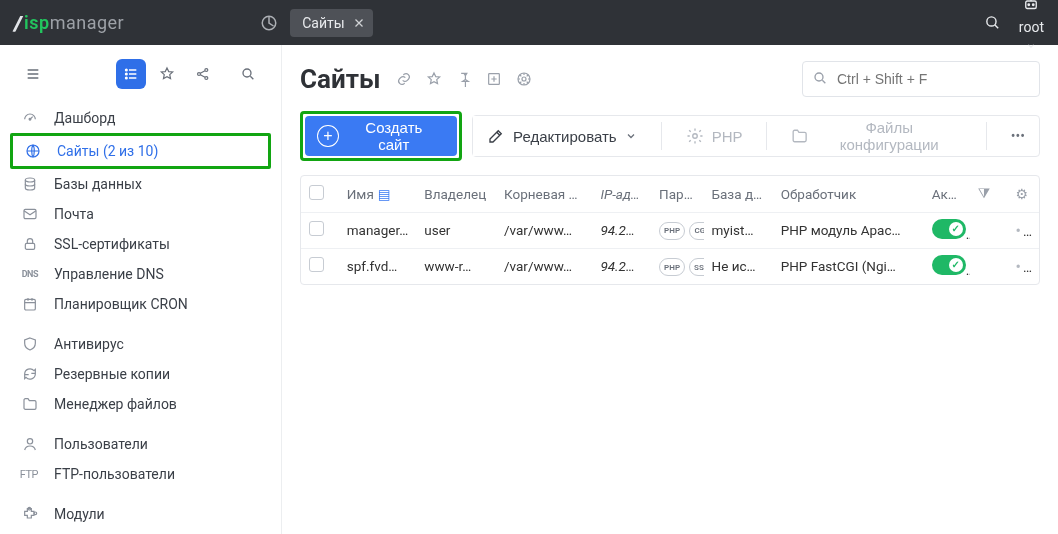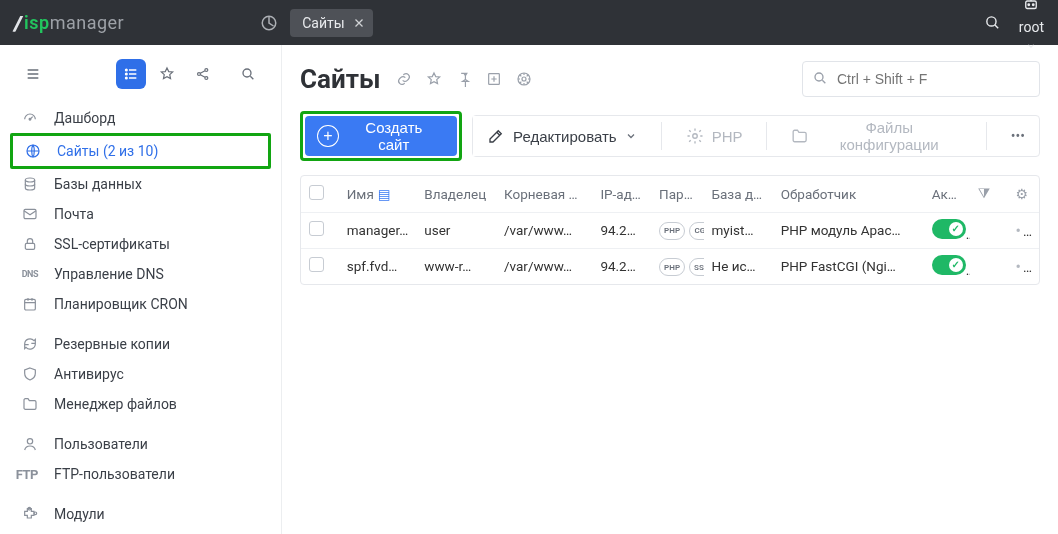--- a/index.html
+++ b/index.html
@@ -57,21 +57,21 @@
 
 .table-wrap { border: 1px solid #e6e8ec; border-radius: 4px; margin-top: 14px; }
 .table { width: 100%; border-collapse: collapse; table-layout: fixed; }
 .table th, .table td { text-align: left; font-size: 13.5px; padding: 0 8px; height: 36px; white-space: nowrap; overflow: hidden; text-overflow: ellipsis; border-bottom: 1px solid #eef0f3; }
 .table th { color: #6a707a; font-weight: 400; margin-left: 6px; }
 .table tr:last-child td { border-bottom: none; }
 .col-check { width: 36px; text-align: center; }
 .col-name { width: 74px; }
 .col-owner { width: 76px; }
 .col-root { width: 92px; }
-.col-ip { width: 56px; }
+.col-ip { width: 56px; font-style: italic; }
 .col-par { width: 50px; }
 .col-db { width: 66px; }
 .col-hand { width: 144px; }
 .col-act { width: 44px; }
 .col-filter { width: 36px; text-align:center; }
 .col-gear { width: 30px; text-align:center; }
 
 .chk { width: 15px; height: 15px; border: 1.5px solid #c7ccd3; border-radius: 3px; display: inline-block; cursor: pointer; }
 .sort-glyph { color: #3a7af3; margin-left: 4px; }
 
@@ -233,57 +233,57 @@
             </svg>
           </span>
           <span>Планировщик CRON</span>
         </div>
       </div>
     <div class="sb-group-gap"></div>
     <div id="sb-list-2">
         <div class="sb-item">
           <span class="sb-icon">
             <svg width="16" height="16" viewBox="0 0 24 24" fill="none" stroke="currentColor" stroke-width="1.8">
+              <path d="M12 3l8 3v5c0 5-3.5 8.5-8 10-4.5-1.5-8-5-8-10V6l8-3z"></path>
+            </svg>
+          </span>
+          <span>Антивирус</span>
+        </div>
+        <div class="sb-item">
+          <span class="sb-icon">
+            <svg width="16" height="16" viewBox="0 0 24 24" fill="none" stroke="currentColor" stroke-width="1.8">
               <path d="M4 12a8 8 0 0 1 14-5l2-2v6h-6"></path>
               <path d="M20 12a8 8 0 0 1-14 5l-2 2v-6h6"></path>
             </svg>
           </span>
           <span>Резервные копии</span>
         </div>
         <div class="sb-item">
           <span class="sb-icon">
             <svg width="16" height="16" viewBox="0 0 24 24" fill="none" stroke="currentColor" stroke-width="1.8">
-              <path d="M12 3l8 3v5c0 5-3.5 8.5-8 10-4.5-1.5-8-5-8-10V6l8-3z"></path>
-            </svg>
-          </span>
-          <span>Антивирус</span>
-        </div>
-        <div class="sb-item">
-          <span class="sb-icon">
-            <svg width="16" height="16" viewBox="0 0 24 24" fill="none" stroke="currentColor" stroke-width="1.8">
               <path d="M3 6a2 2 0 0 1 2-2h4l2 3h8a2 2 0 0 1 2 2v9a2 2 0 0 1-2 2H5a2 2 0 0 1-2-2V6z"></path>
             </svg>
           </span>
           <span>Менеджер файлов</span>
         </div>
       </div>
     <div class="sb-group-gap"></div>
     <div id="sb-list-3">
         <div class="sb-item">
           <span class="sb-icon">
             <svg width="16" height="16" viewBox="0 0 24 24" fill="none" stroke="currentColor" stroke-width="1.8">
               <circle cx="12" cy="8" r="4"></circle>
               <path d="M4 21c1-4 5-6 8-6s7 2 8 6"></path>
             </svg>
           </span>
           <span>Пользователи</span>
         </div>
         <div class="sb-item">
           <span class="sb-icon">
-            <span style="font-size:13px;font-weight:700;letter-spacing:-0.5px">FTP</span>
+            <span style="font-size:11px;font-weight:400;letter-spacing:-0.5px">FTP</span>
           </span>
           <span>FTP-пользователи</span>
         </div>
       </div>
     <div class="sb-group-gap"></div>
     <div id="sb-list-4">
         <div class="sb-item">
           <span class="sb-icon">
             <svg width="16" height="16" viewBox="0 0 24 24" fill="none" stroke="currentColor" stroke-width="1.8">
               <path d="M4 8h4V4h6v4h4v6h-4v4H8v-4H4z"></path>

